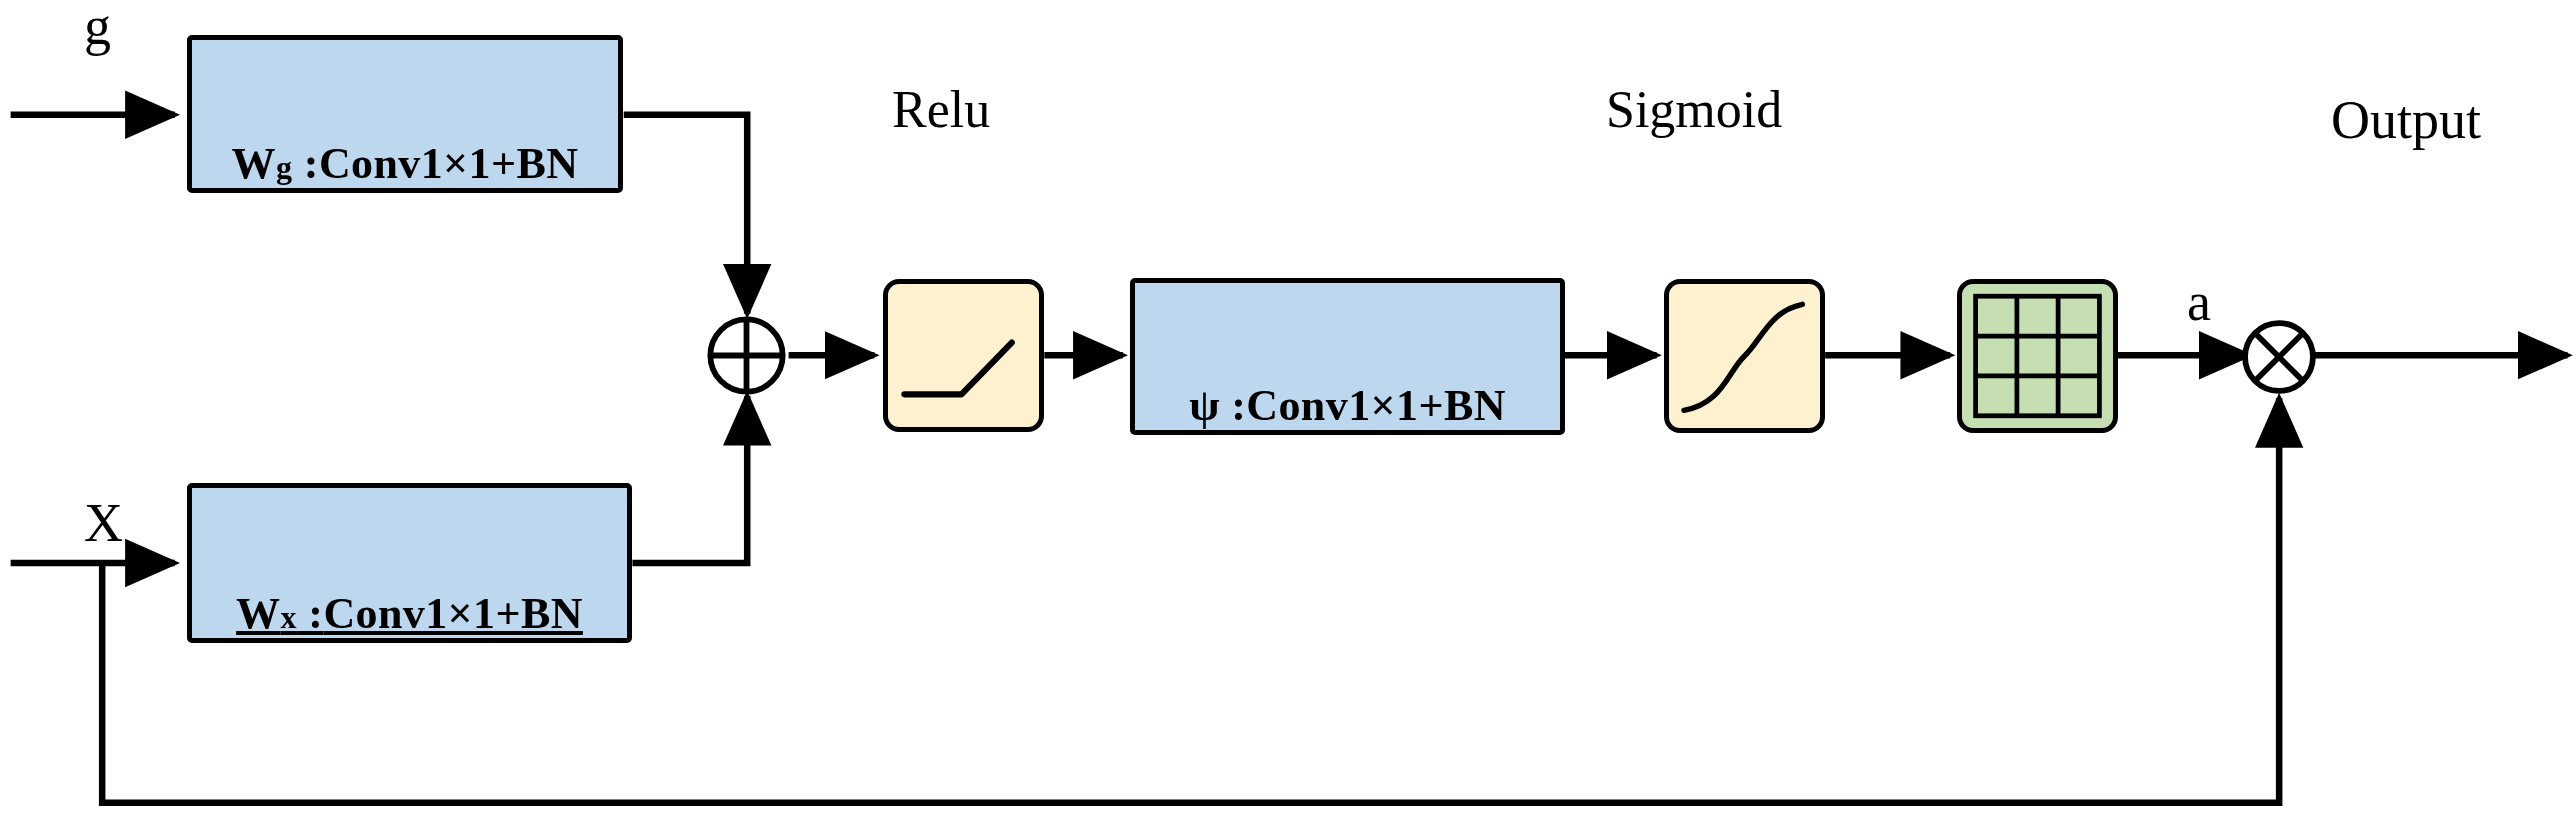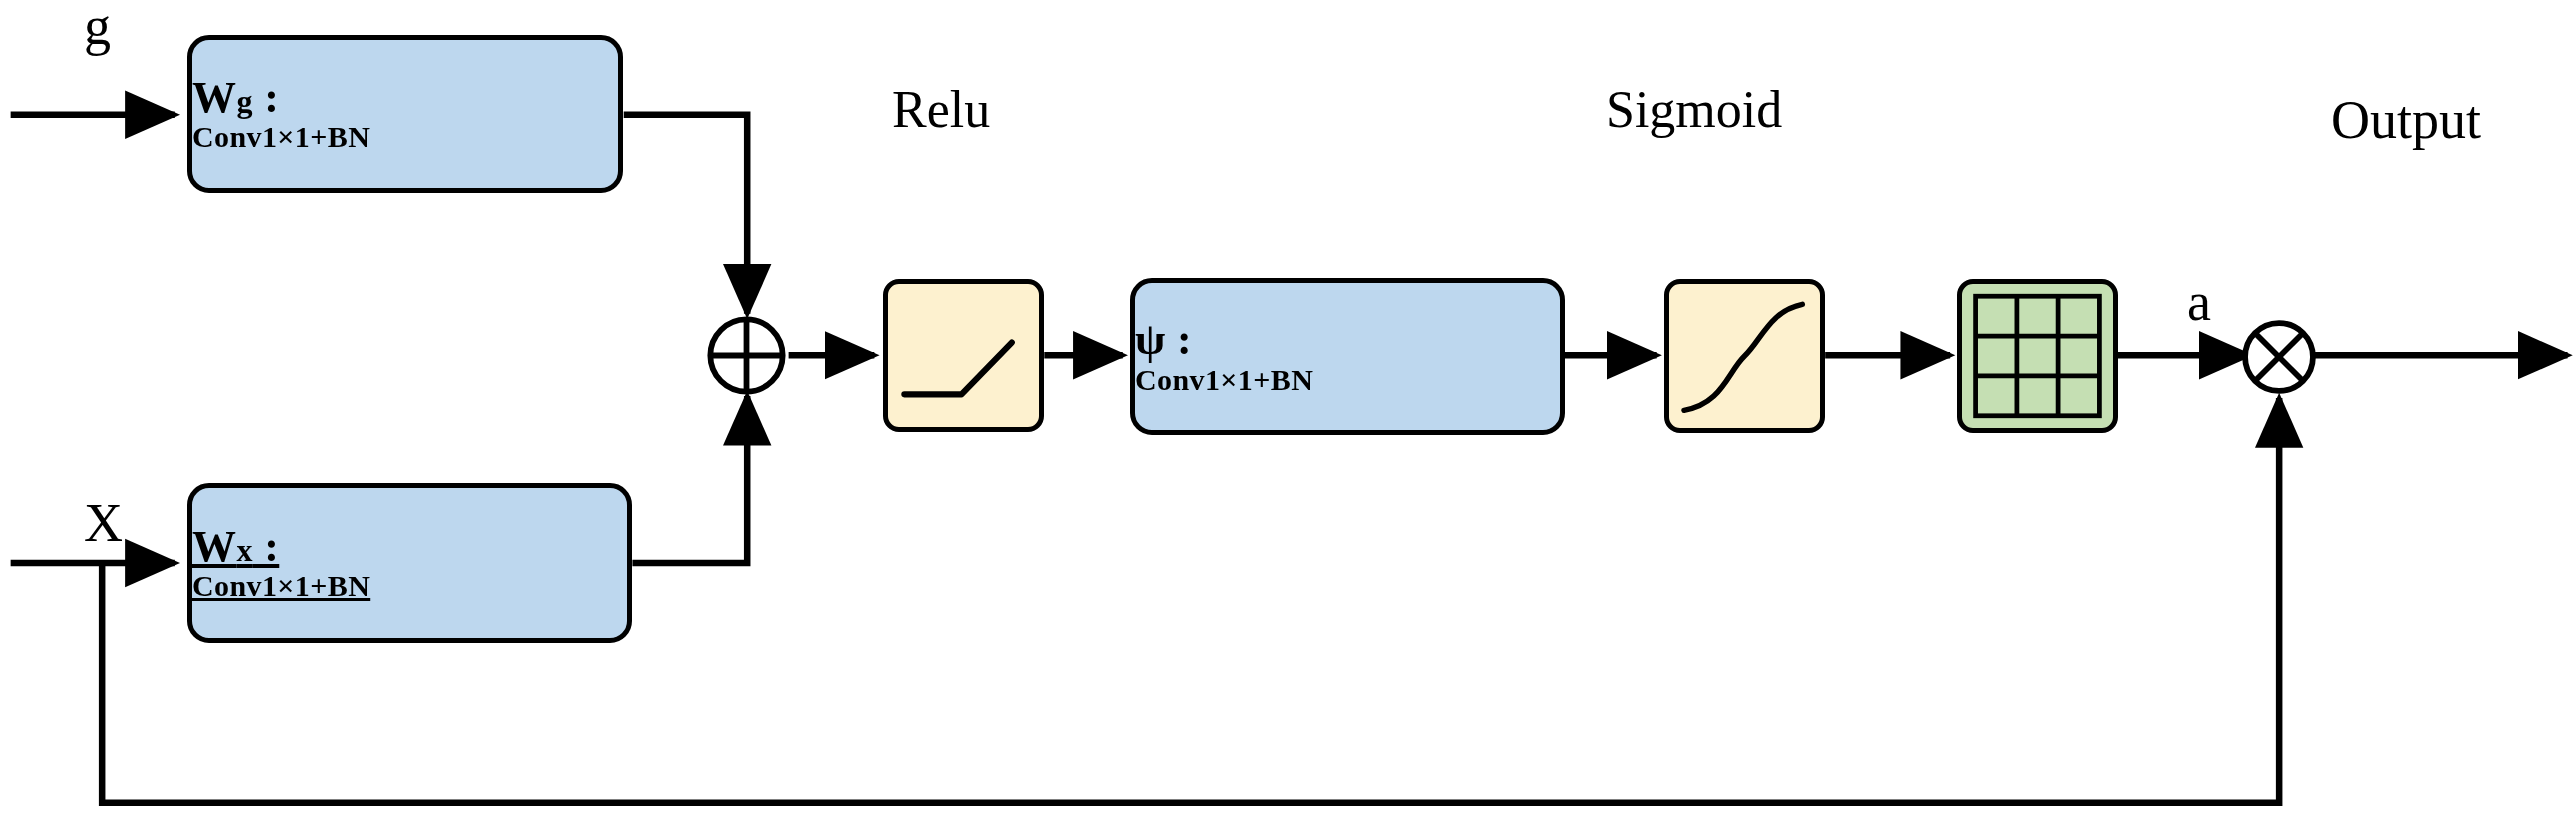--- a/index.html
+++ b/index.html
@@ -20,35 +20,35 @@
     left: 0; top: 0;
     width: 2576px;
     height: 823px;
   }
 
   
   .proc {
     position: absolute;
     box-sizing: border-box;
     border: 5.1px solid #000000;
-    border-radius: 22px;
+    border-radius: 5px;
     display: flex;
-    flex-direction: column;
-    align-items: flex-start;
+    flex-direction: row;
+    align-items: flex-end;
     justify-content: center;
     text-align: center;
     color: #000000;
     font-weight: bold;
     line-height: 1.06;
     z-index: 3;
   }
   .proc.blue  { background: #bdd7ee; }
 
   .proc .l1 { font-size: 44px; letter-spacing: 0.4px; }
-  .proc .l2 { font-size: 30px; letter-spacing: 0.4px; }
+  .proc .l2 { font-size: 44px; letter-spacing: 0.4px; }
   .proc .sub { font-size: 32px; }
 
   
   .tile {
     position: absolute;
     box-sizing: border-box;
     border: 5.8px solid #000000;
     border-radius: 16px;
     z-index: 3;
     overflow: hidden;

